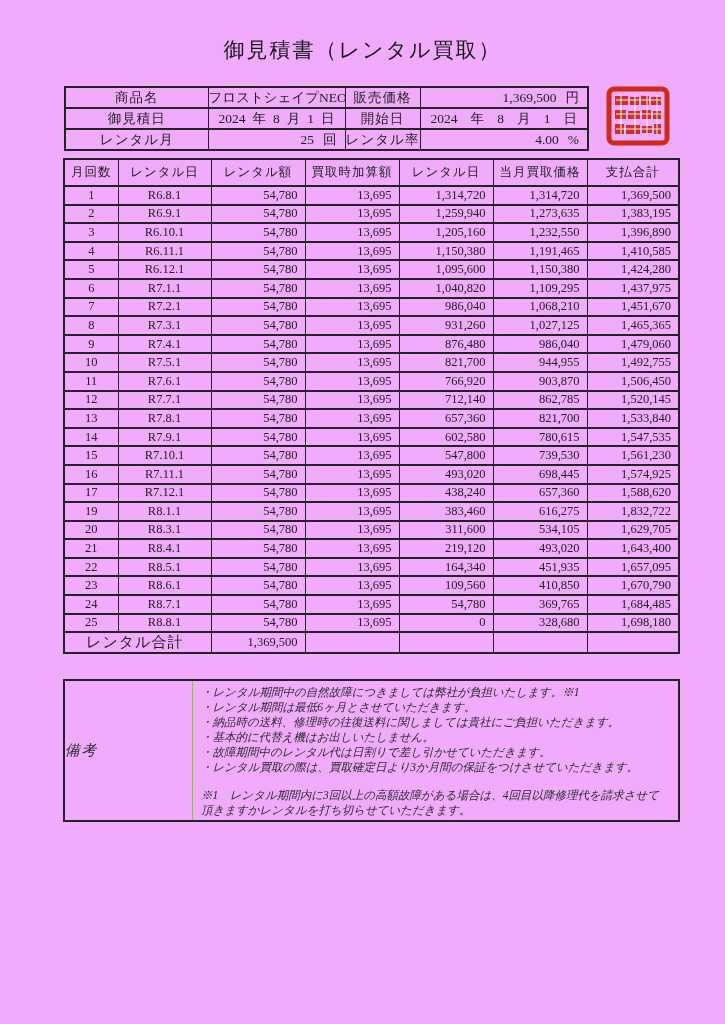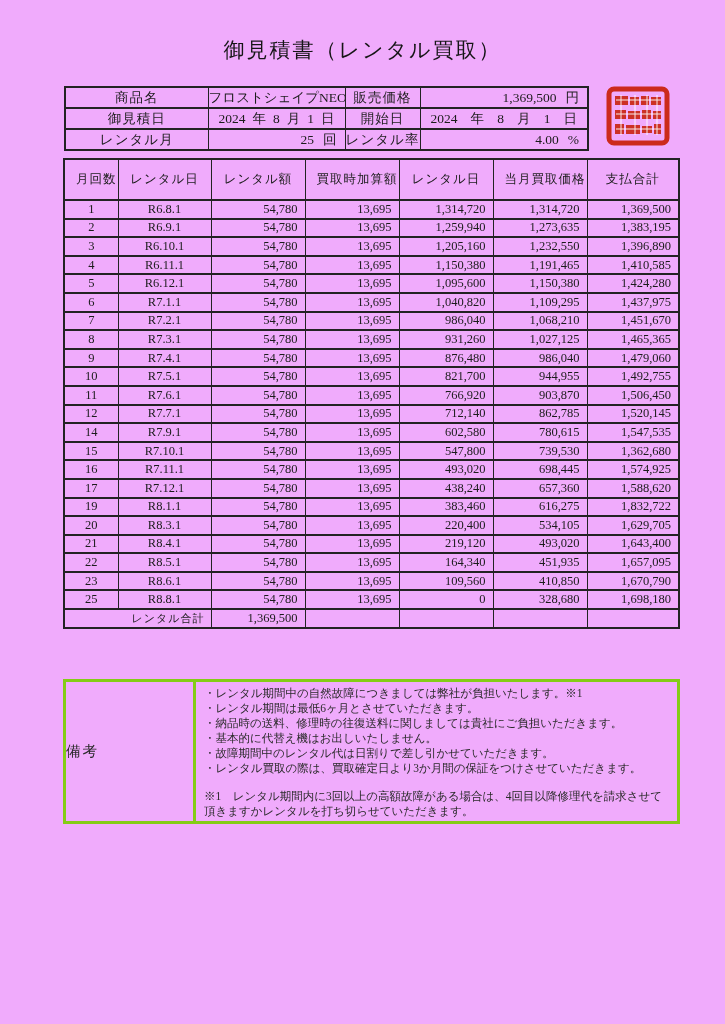--- a/index.html
+++ b/index.html
@@ -30,36 +30,36 @@
   .val-left{padding-left:7px;}
   .cellflex{display:flex;align-items:center;justify-content:flex-end;gap:9px;padding:0 8px;}
   .cellspread{display:flex;align-items:center;justify-content:space-between;padding:0 10px;}
   
   .schedule{
     position:absolute;left:63px;top:158px;width:615px;
     border:2px solid #232323;font-size:12.5px;
   }
   .schedule th{
     border:1px solid #232323;border-top-width:2px;border-bottom-width:2px;
-    height:17px;font-weight:normal;letter-spacing:1px;padding:11px;white-space:nowrap;
+    height:17px;font-weight:normal;letter-spacing:1px;padding:4px;white-space:nowrap;
   }
   .schedule td{
     border-left:1px solid #232323;border-right:1px solid #232323;
     border-top:2px solid #232323;border-bottom:2px solid #232323;
     height:16.6px;padding:0;white-space:nowrap;overflow:hidden;
   }
   .num{text-align:right;padding-right:7px !important;}
   .ctr{text-align:center;}
-  .total-label{text-align:right;padding-right:6px !important;letter-spacing:1px;font-size:11px;}
+  .total-label{text-align:center;padding-right:6px !important;letter-spacing:1px;font-size:15px;}
   
   .remarks{
     position:absolute;left:63px;top:679px;width:617px;height:123px;
     border:2px solid #232323;
   }
-  .remarks td{border:3px solid #84cc16;vertical-align:top;padding:0;}
+  .remarks td{border:1px solid #84cc16;vertical-align:top;padding:0;font-style:italic;}
   .remarks-label{
     width:127px;vertical-align:middle !important;
     font-size:14.5px;letter-spacing:2px;color:#2a2a2a;
   }
   .remarks-body{
     padding:4px 8px 2px 8px !important;font-size:11.5px;line-height:1.3;color:#2a2a2a;
   }
   .remark-note{margin-top:13px;}
 </style>
 </head>
@@ -286,36 +286,45 @@
         <tr>
           <td class="ctr">12</td>
           <td class="ctr">R7.7.1</td>
           <td class="num">54,780</td>
           <td class="num">13,695</td>
           <td class="num">712,140</td>
           <td class="num">862,785</td>
           <td class="num">1,520,145</td>
         </tr>
         <tr>
+          <td class="ctr">13</td>
+          <td class="ctr">R7.8.1</td>
+          <td class="num">54,780</td>
+          <td class="num">13,695</td>
+          <td class="num">657,360</td>
+          <td class="num">821,700</td>
+          <td class="num">1,533,840</td>
+        </tr>
+        <tr>
           <td class="ctr">14</td>
           <td class="ctr">R7.9.1</td>
           <td class="num">54,780</td>
           <td class="num">13,695</td>
           <td class="num">602,580</td>
           <td class="num">780,615</td>
           <td class="num">1,547,535</td>
         </tr>
         <tr>
           <td class="ctr">15</td>
           <td class="ctr">R7.10.1</td>
           <td class="num">54,780</td>
           <td class="num">13,695</td>
           <td class="num">547,800</td>
           <td class="num">739,530</td>
-          <td class="num">1,362,680</td>
+          <td class="num">1,561,230</td>
         </tr>
         <tr>
           <td class="ctr">16</td>
           <td class="ctr">R7.11.1</td>
           <td class="num">54,780</td>
           <td class="num">13,695</td>
           <td class="num">493,020</td>
           <td class="num">698,445</td>
           <td class="num">1,574,925</td>
         </tr>
@@ -335,21 +344,21 @@
           <td class="num">13,695</td>
           <td class="num">383,460</td>
           <td class="num">616,275</td>
           <td class="num">1,832,722</td>
         </tr>
         <tr>
           <td class="ctr">20</td>
           <td class="ctr">R8.3.1</td>
           <td class="num">54,780</td>
           <td class="num">13,695</td>
-          <td class="num">220,400</td>
+          <td class="num">311,600</td>
           <td class="num">534,105</td>
           <td class="num">1,629,705</td>
         </tr>
         <tr>
           <td class="ctr">21</td>
           <td class="ctr">R8.4.1</td>
           <td class="num">54,780</td>
           <td class="num">13,695</td>
           <td class="num">219,120</td>
           <td class="num">493,020</td>
@@ -365,20 +374,29 @@
           <td class="num">1,657,095</td>
         </tr>
         <tr>
           <td class="ctr">23</td>
           <td class="ctr">R8.6.1</td>
           <td class="num">54,780</td>
           <td class="num">13,695</td>
           <td class="num">109,560</td>
           <td class="num">410,850</td>
           <td class="num">1,670,790</td>
+        </tr>
+        <tr>
+          <td class="ctr">24</td>
+          <td class="ctr">R8.7.1</td>
+          <td class="num">54,780</td>
+          <td class="num">13,695</td>
+          <td class="num">54,780</td>
+          <td class="num">369,765</td>
+          <td class="num">1,684,485</td>
         </tr>
         <tr>
           <td class="ctr">25</td>
           <td class="ctr">R8.8.1</td>
           <td class="num">54,780</td>
           <td class="num">13,695</td>
           <td class="num">0</td>
           <td class="num">328,680</td>
           <td class="num">1,698,180</td>
         </tr>

